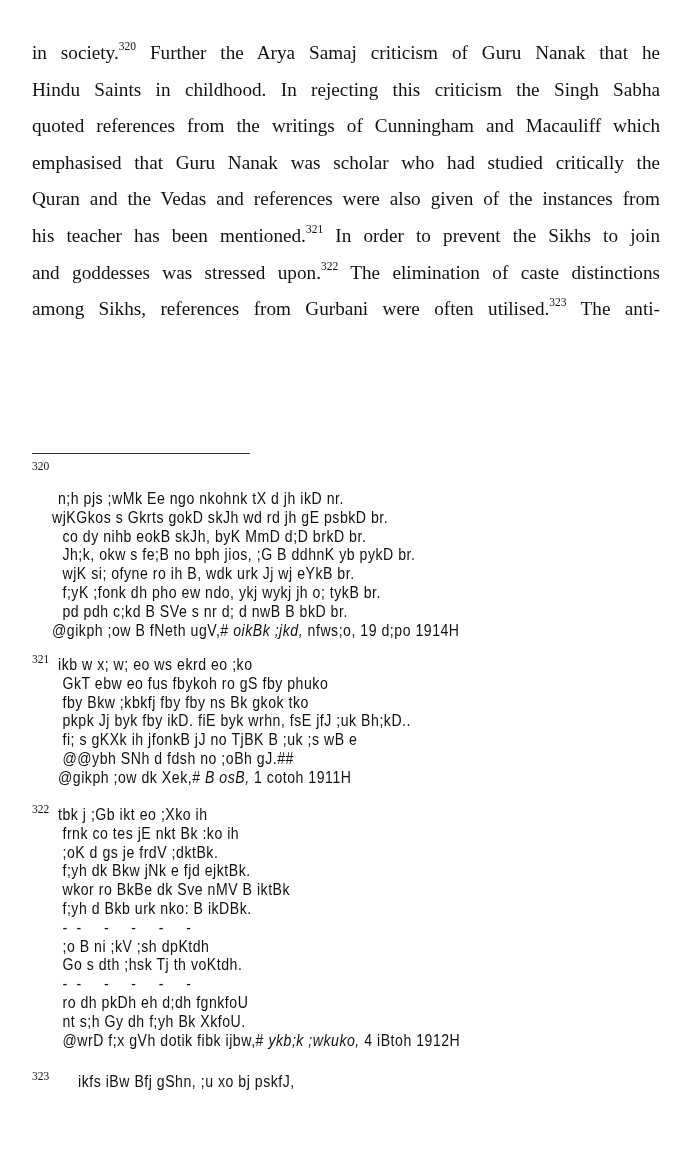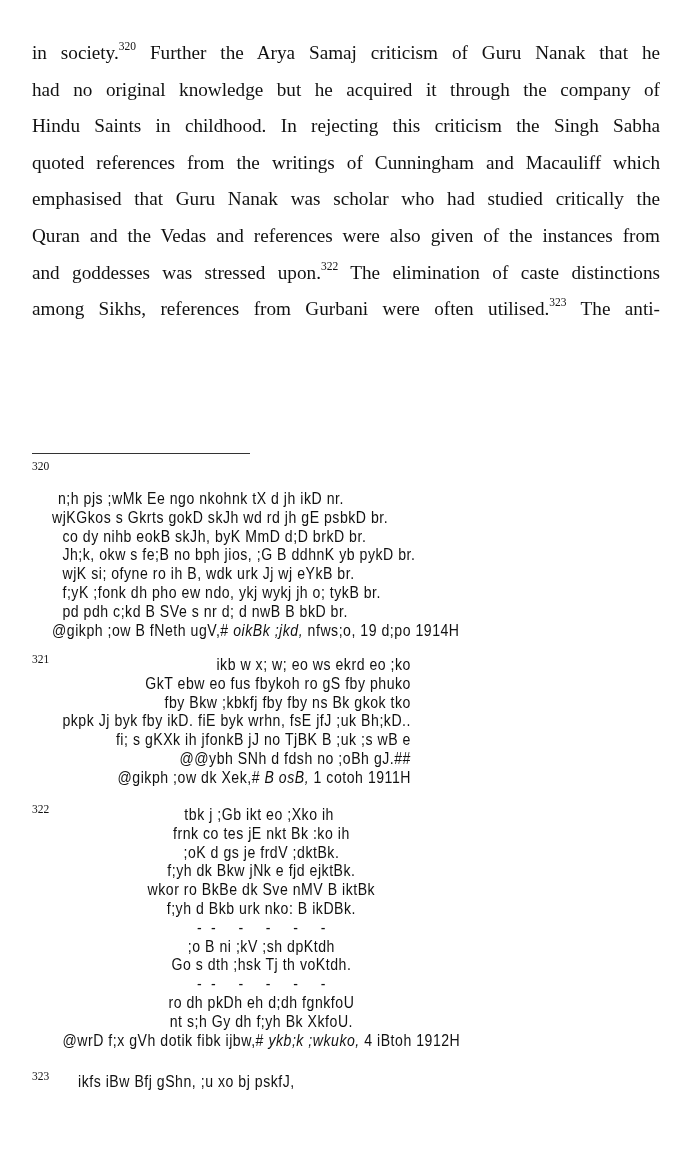--- a/index.html
+++ b/index.html
@@ -79,25 +79,25 @@
     .fn-line em { font-style: italic; }
     .fn-lines { position: relative; }
   </style>
 </head>
 <body>
 
 <div class="page">
 
   <div class="body-text">
     <span class="body-line"><span>in society.</span><sup class="fnref">320</sup><span>   Further the Arya Samaj criticism of Guru Nanak that he</span></span>
-    <span class="body-line"><span>had no original knowledge but he acquired it through the company of</span></span>
     <span class="body-line"><span>Hindu Saints in childhood.  In rejecting this criticism the Singh Sabha</span></span>
     <span class="body-line"><span>quoted references from the writings of Cunningham and Macauliff which</span></span>
     <span class="body-line"><span>emphasised that Guru Nanak was scholar who had studied critically the</span></span>
     <span class="body-line"><span>Quran and the Vedas and references were also given of the instances from</span></span>
+    <span class="body-line"><span>his teacher has been mentioned.</span><sup class="fnref">321</sup><span>   In order to prevent the Sikhs to join</span></span>
     <span class="body-line"><span>and goddesses was stressed upon.</span><sup class="fnref">322</sup><span>  The elimination of caste distinctions</span></span>
     <span class="body-line"><span>among Sikhs, references from Gurbani were often utilised.</span><sup class="fnref">323</sup><span>  The anti-</span></span>
   </div>
 
   <div class="rule"></div>
 
   <div class="footnote" style="top:452px;">
     <span class="fn-num">320</span>
     <div class="fn-lines" style="left:26px;margin-top:27px;">
       <span class="fn-line">n;h pjs ;wMk Ee ngo nkohnk tX d jh ikD nr.</span>
@@ -106,34 +106,34 @@
       <span class="fn-line"> Jh;k, okw s fe;B no bph jios, ;G B ddhnK yb pykD br.</span>
       <span class="fn-line"> wjK si; ofyne ro ih B, wdk urk Jj wj eYkB br.</span>
       <span class="fn-line"> f;yK ;fonk dh pho ew ndo, ykj wykj jh o; tykB br.</span>
       <span class="fn-line"> pd pdh c;kd B SVe s nr d; d nwB B bkD br.</span>
       <span class="fn-line" style="margin-left:-6px;"><span>@gikph ;ow B fNeth ugV,# </span><em>oikBk ;jkd,</em><span> nfws;o, 19 d;po 1914H</span></span>
     </div>
   </div>
 
   <div class="footnote" style="top:645px;">
     <span class="fn-num">321</span>
-    <div class="fn-lines" style="left:26px;text-align:right;">
+    <div class="fn-lines" style="left:26px;">
       <span class="fn-line">ikb w x; w; eo ws ekrd eo ;ko</span>
       <span class="fn-line"> GkT ebw eo fus fbykoh ro gS fby phuko</span>
       <span class="fn-line"> fby Bkw ;kbkfj fby fby ns Bk gkok tko</span>
       <span class="fn-line"> pkpk Jj byk fby ikD. fiE byk wrhn, fsE jfJ ;uk Bh;kD..</span>
       <span class="fn-line"> fi; s gKXk ih jfonkB jJ no TjBK B ;uk ;s wB e</span>
       <span class="fn-line"> @@ybh SNh d fdsh no ;oBh gJ.##</span>
       <span class="fn-line"><span>@gikph ;ow dk Xek,# </span><em>B osB,</em><span> 1 cotoh 1911H</span></span>
     </div>
   </div>
 
   <div class="footnote" style="top:795px;">
     <span class="fn-num">322</span>
-    <div class="fn-lines" style="left:26px;text-align:center;">
+    <div class="fn-lines" style="left:26px;">
       <span class="fn-line">tbk j ;Gb ikt eo ;Xko ih</span>
       <span class="fn-line"> frnk co tes jE nkt Bk :ko ih</span>
       <span class="fn-line"> ;oK d gs je frdV ;dktBk.</span>
       <span class="fn-line"> f;yh dk Bkw jNk e fjd ejktBk.</span>
       <span class="fn-line"> wkor ro BkBe dk Sve nMV B iktBk</span>
       <span class="fn-line"> f;yh d Bkb urk nko: B ikDBk.</span>
       <span class="fn-line"> -  -     -     -     -     -</span>
       <span class="fn-line"> ;o B ni ;kV ;sh dpKtdh</span>
       <span class="fn-line"> Go s dth ;hsk Tj th voKtdh.</span>
       <span class="fn-line"> -  -     -     -     -     -</span>

